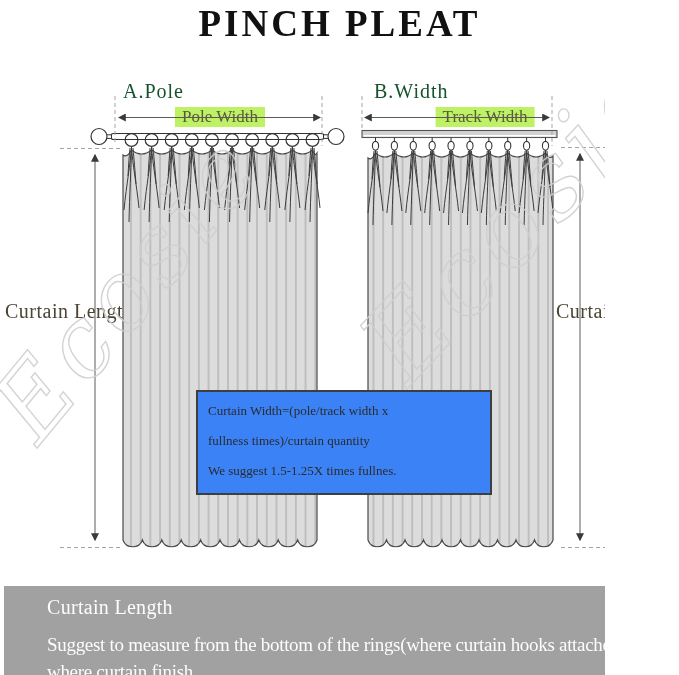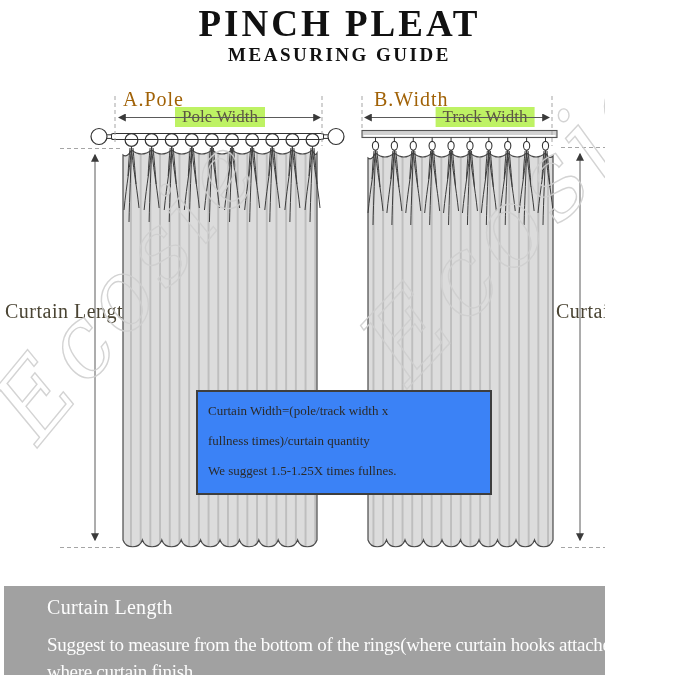--- a/index.html
+++ b/index.html
@@ -2,21 +2,21 @@
 <html><head>
 <meta charset="utf-8">
 <style>
   html,body{margin:0;padding:0;background:#fff;}
   .page{position:relative;width:605px;height:675px;background:#fff;overflow:hidden;
         font-family:"Liberation Serif",serif;color:#1b1b1b;}
   .title{position:absolute;top:2px;left:0;width:679px;text-align:center;
          font-size:37px;font-weight:bold;letter-spacing:3px;color:#111;}
   .subtitle{position:absolute;top:44px;left:0;width:679px;text-align:center;
             font-size:19px;font-weight:bold;letter-spacing:2.5px;color:#111;}
-  .diagram-label{position:absolute;top:88px;font-size:20px;color:#a16207;letter-spacing:1px;}
+  .diagram-label{position:absolute;top:80px;font-size:20px;color:#14532d;letter-spacing:1px;}
   .lbl-a{left:123px;}
   .lbl-b{left:374px;}
   .width-label{position:absolute;top:107px;transform:translateX(-50%);
                font-size:17px;color:#5d5640;background:#bef264;padding:0 7px;white-space:nowrap;}
   .wl-a{left:220px;}
   .wl-b{left:457px;margin-left:28px;}
   .length-label{position:absolute;top:300px;font-size:20px;letter-spacing:.5px;color:#4a4433;white-space:nowrap;}
   .ll-left{left:5px;}
   .ll-right{left:556px;}
   .formula-box{position:absolute;left:196px;top:390px;width:296px;box-sizing:border-box;
@@ -30,21 +30,20 @@
   svg.diagram{position:absolute;left:0;top:0;z-index:1;}
   .wm{fill:none;stroke:#cfcfcf;stroke-width:1.4px;opacity:.9;
       font-family:"DejaVu Serif",serif;font-style:italic;letter-spacing:7px;}
 </style>
 </head>
 <body>
 
 <div class="page">
 
   <div class="title">PINCH PLEAT</div>
-  <div class="subtitle">MEASURING GUIDE</div>
 
   <svg class="diagram" width="679" height="675" viewBox="0 0 679 675">
     <defs>
       <marker id="arr" viewBox="0 0 10 10" refX="8.5" refY="5" markerWidth="8" markerHeight="8" orient="auto-start-reverse">
         <path d="M0,0 L10,5 L0,10 z" fill="#3a3a3a"></path>
       </marker>
       <pattern id="folds" patternUnits="userSpaceOnUse" width="9.7" height="10">
         <rect x="0" y="0" width="9.7" height="10" fill="#dcdcdc"></rect>
         <line x1="4.85" y1="0" x2="4.85" y2="10" stroke="#9a9a9a" stroke-width="0.9"></line>
       </pattern>

